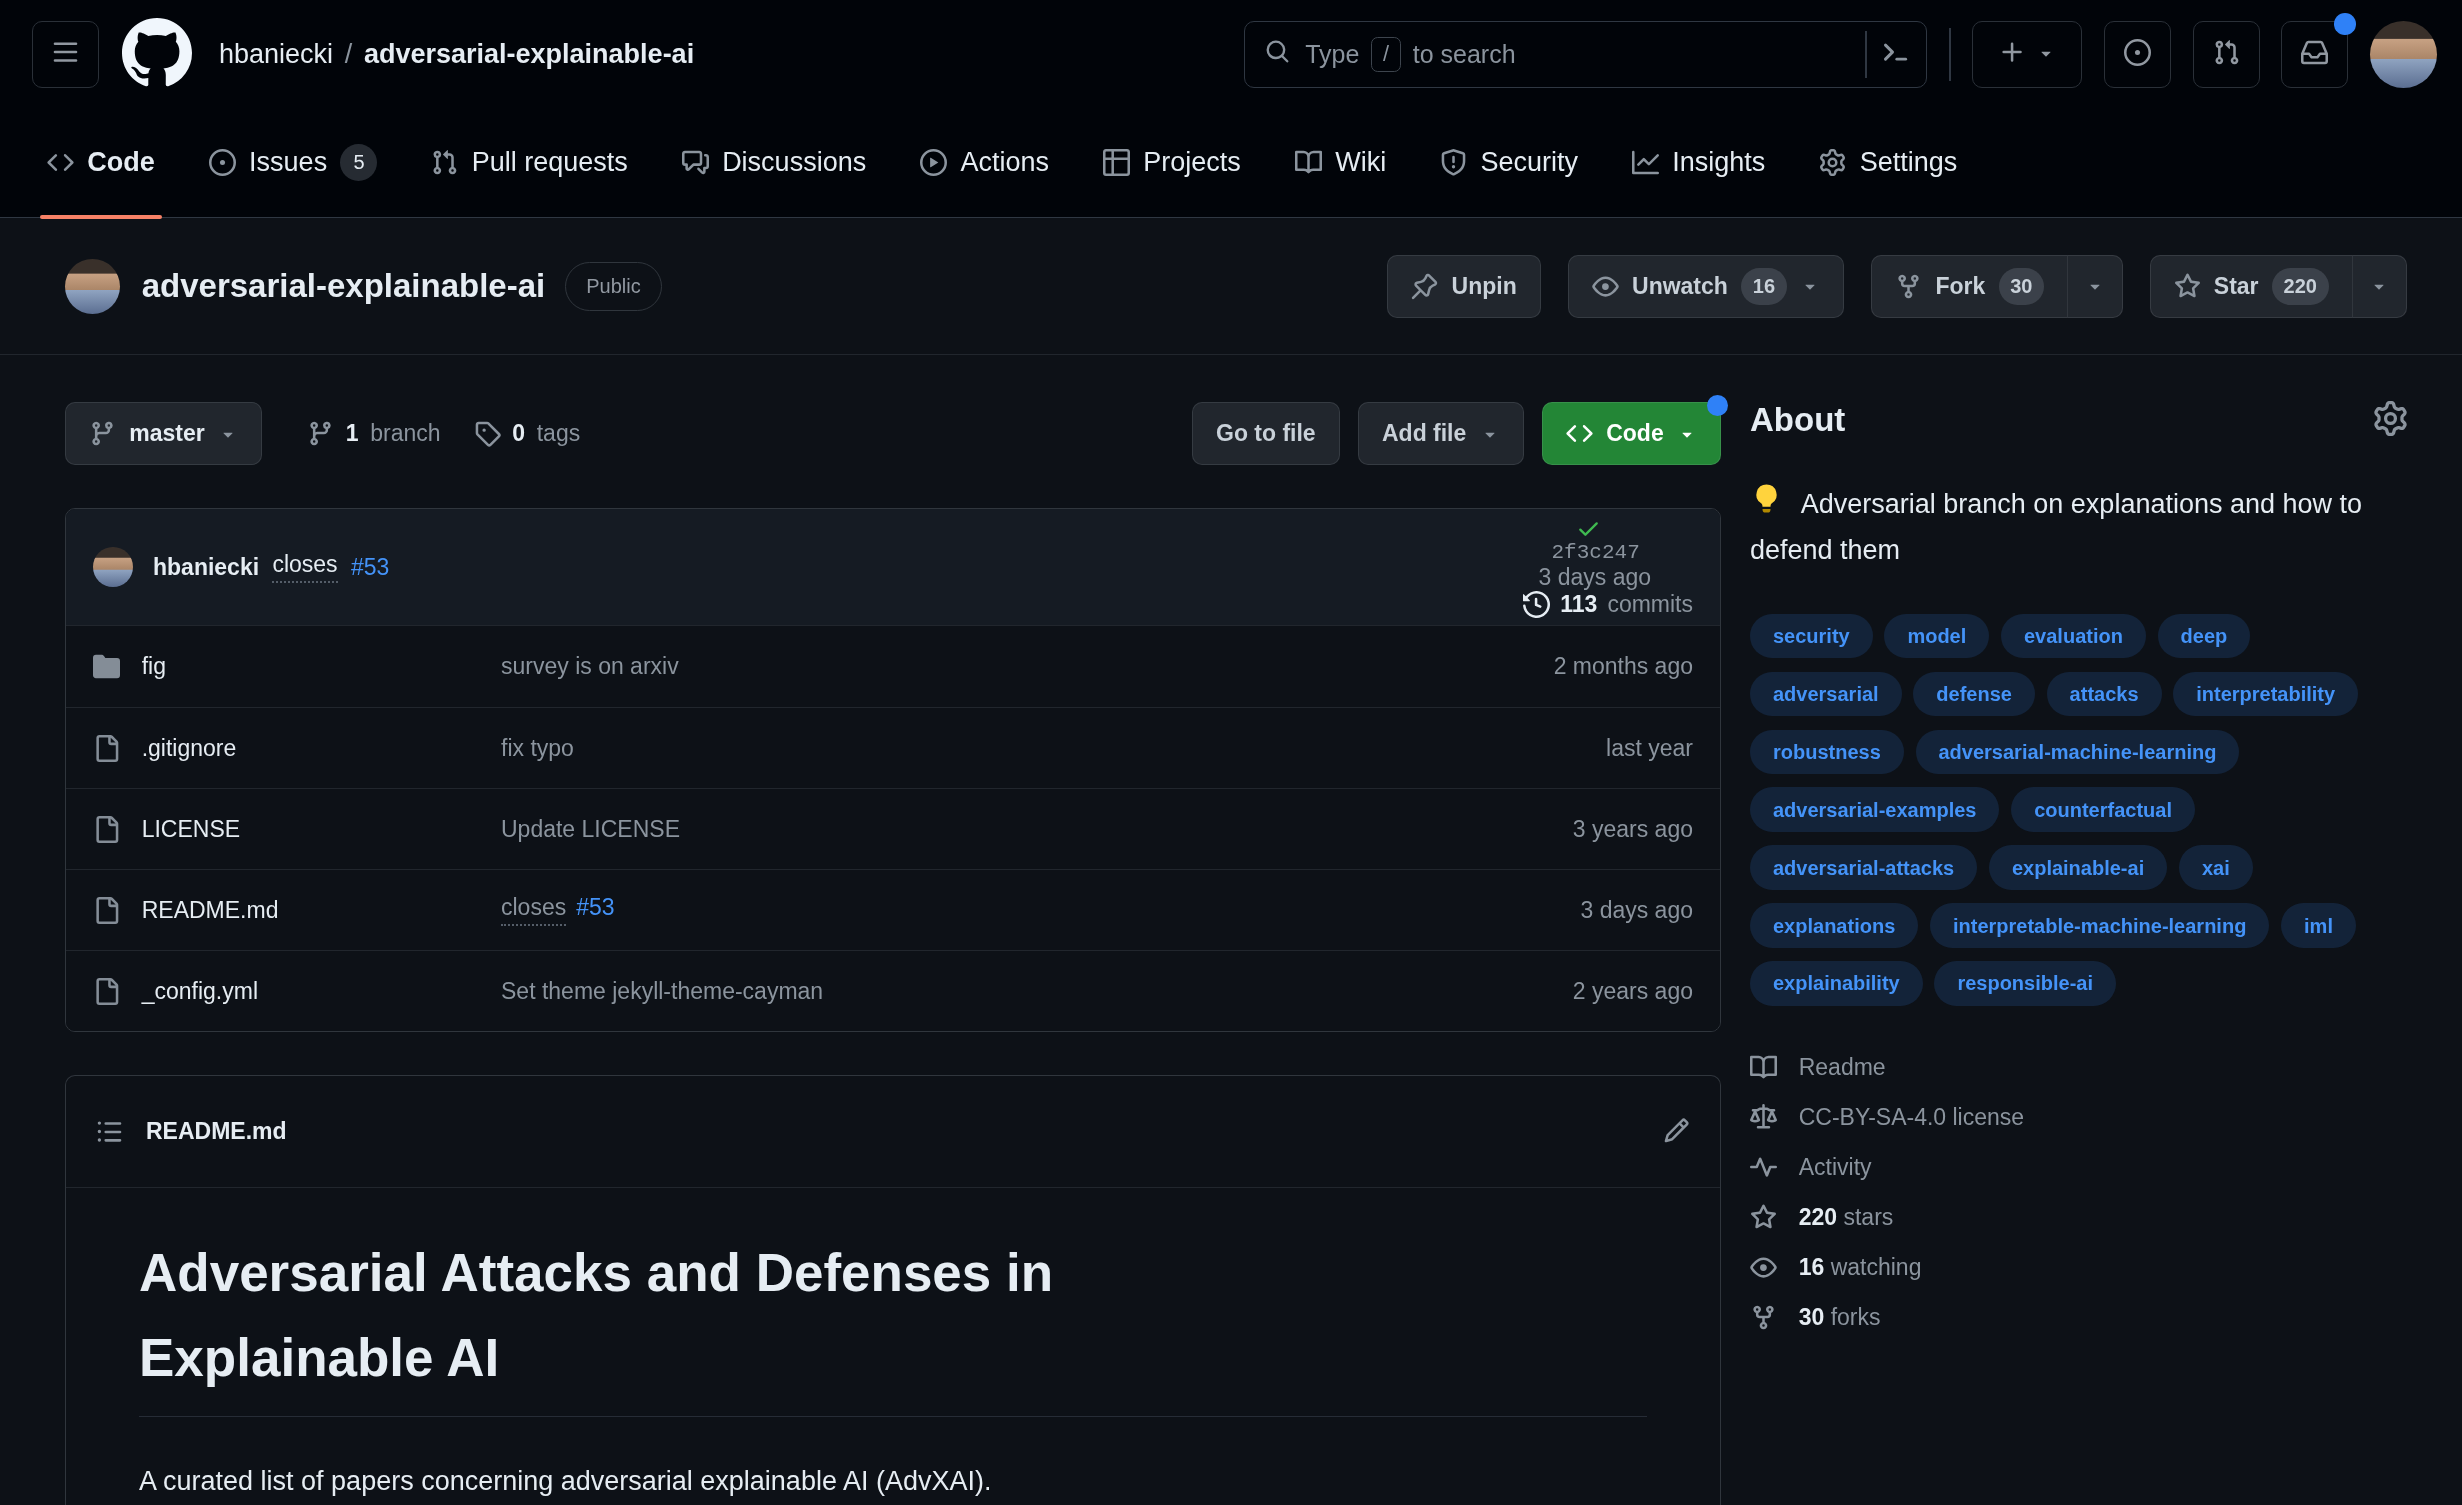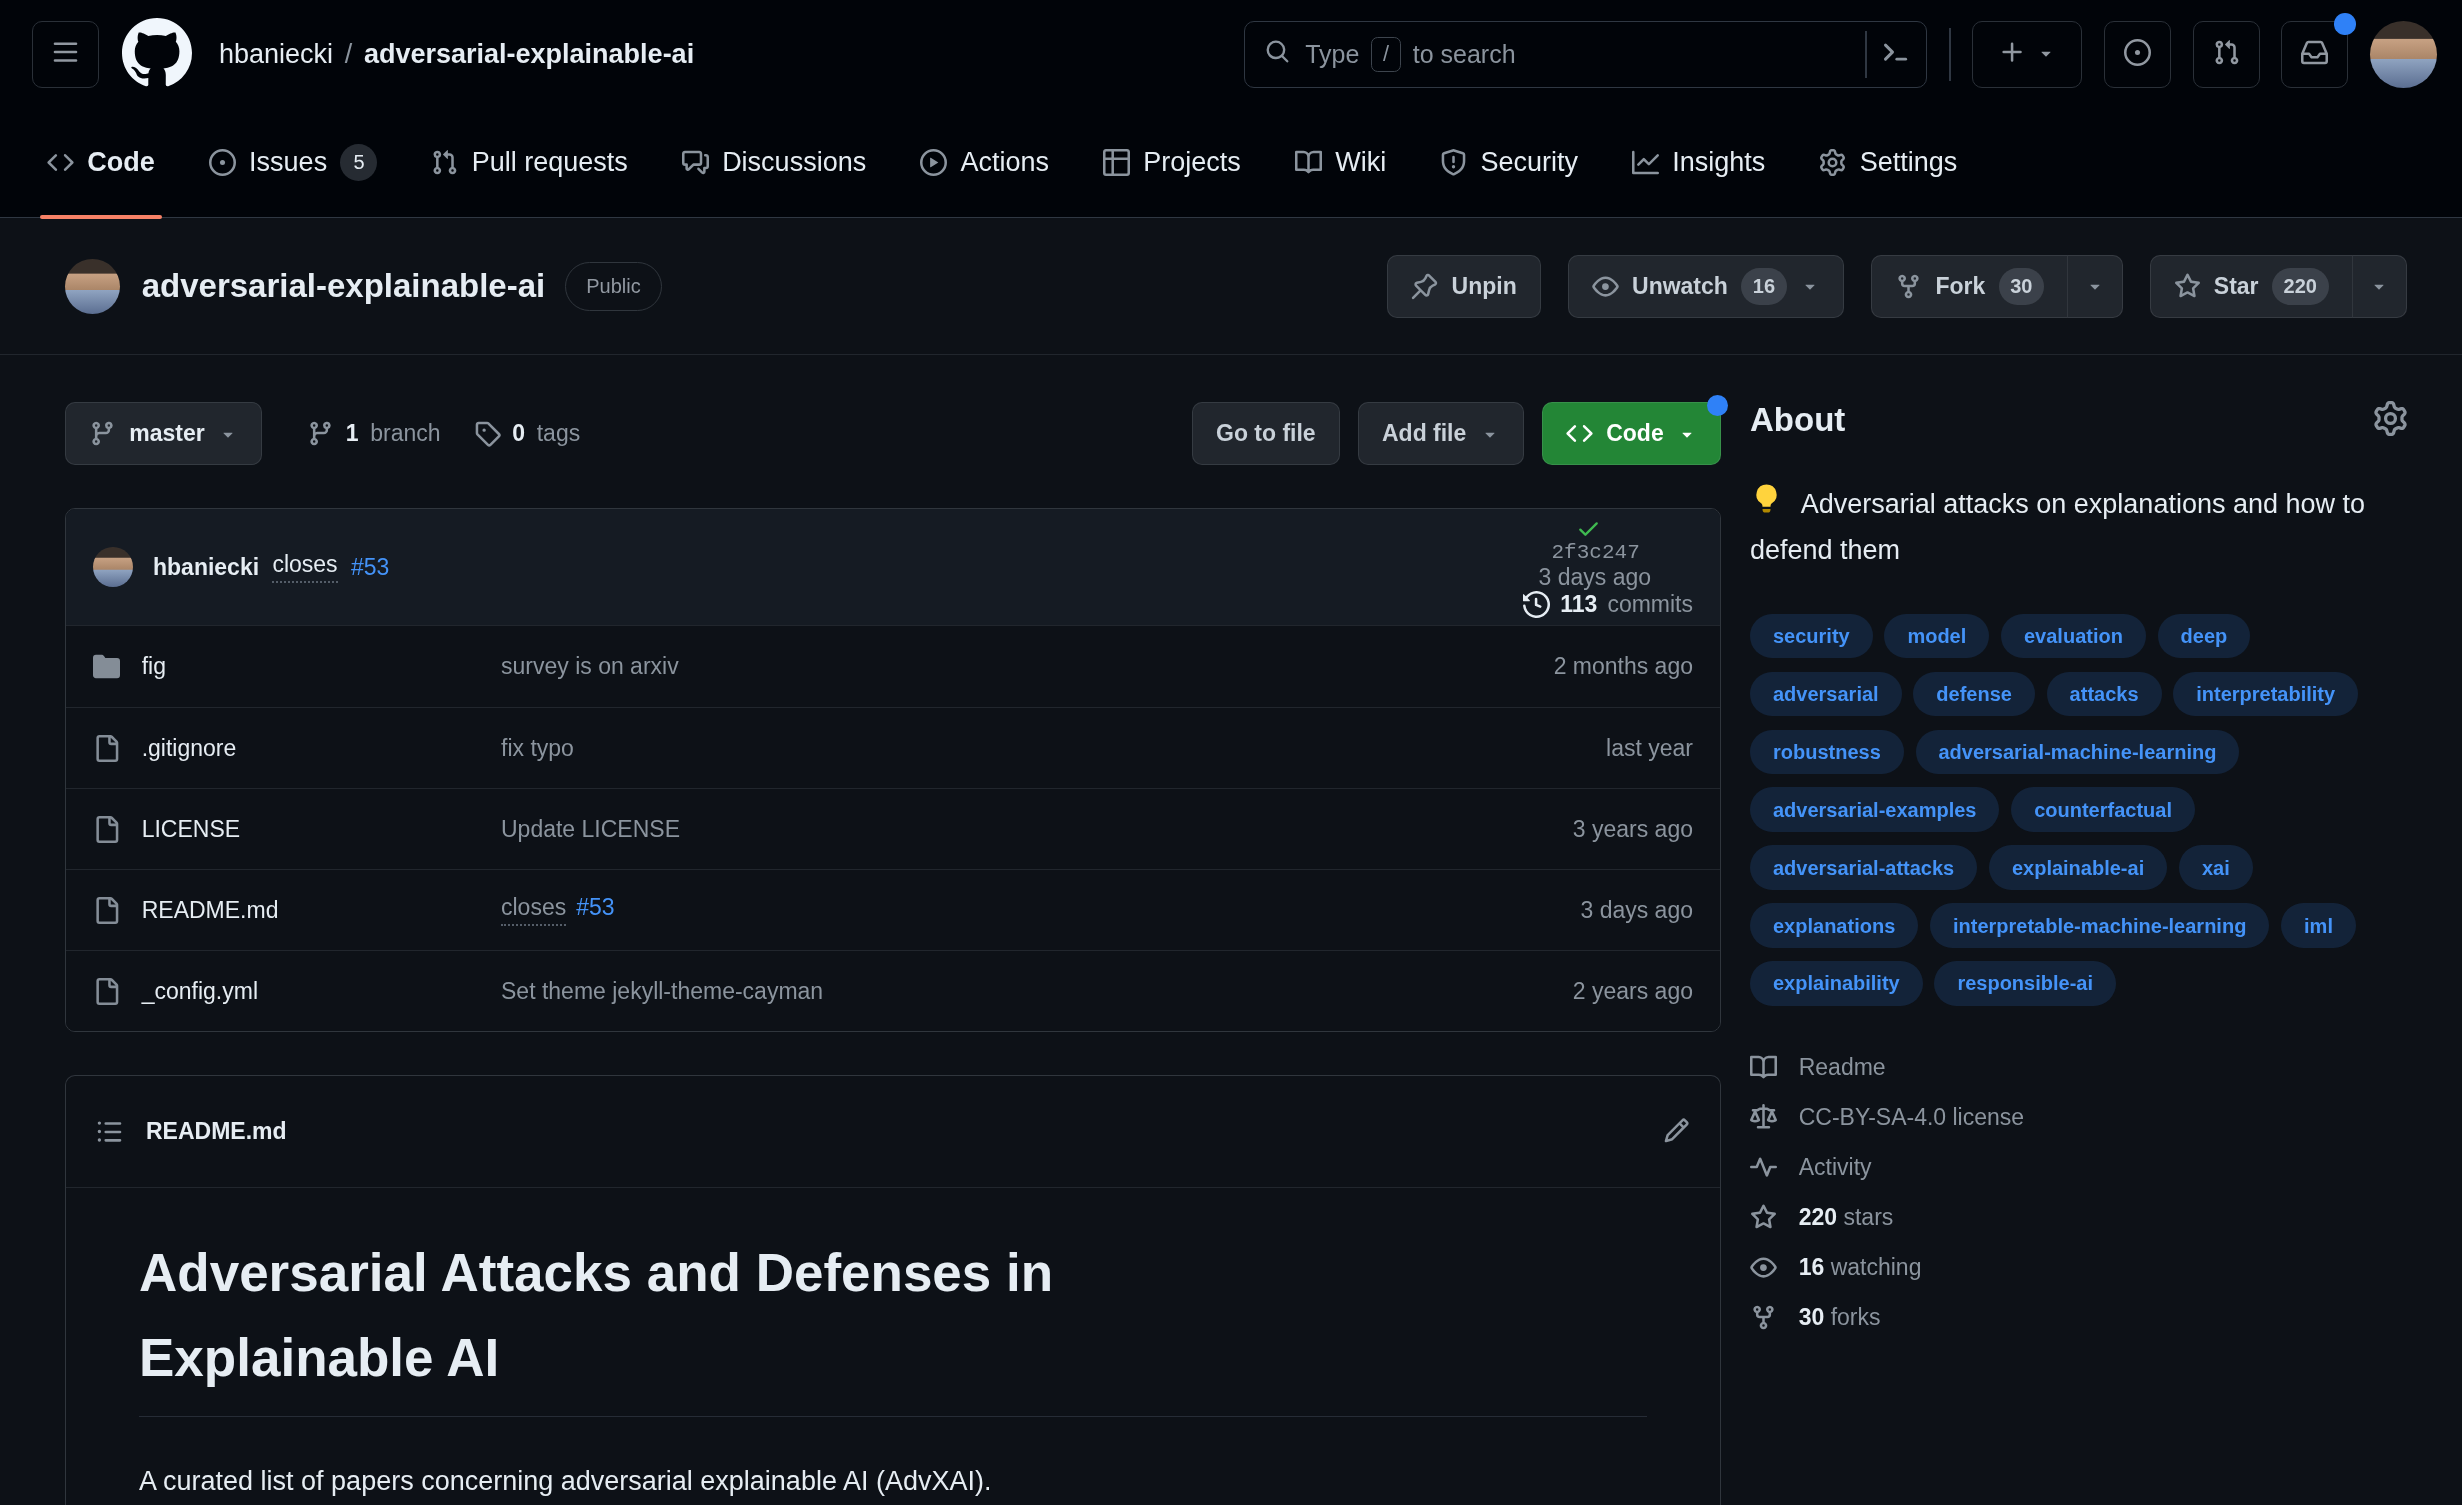--- a/index.html
+++ b/index.html
@@ -547,21 +547,21 @@
               </svg></span>
         </button>
       </div>
       <p class="about-desc">
         <span class="bulb">
             <svg width="33" height="33" viewBox="0 0 16 16" aria-hidden="true" fill="currentColor">
               <path fill="#ffd33d" d="M8 .75a4.9 4.9 0 0 0-2.76 8.95c.42.29.7.74.77 1.24l.05.56h3.88l.05-.56c.07-.5.35-.95.77-1.24A4.9 4.9 0 0 0 8 .75Z"></path>
               <path fill="#b08800" d="M6.08 12.6h3.84v.45c0 .72-.58 1.3-1.3 1.3H7.38c-.72 0-1.3-.58-1.3-1.3Z"></path>
             </svg>
           </span>
-        <span>Adversarial attacks on explanations and how to defend them</span>
+        <span>Adversarial branch on explanations and how to defend them</span>
       </p>
       <div class="topics" id="topics">
           <span class="topic-tag">security</span>
           <span class="topic-tag">model</span>
           <span class="topic-tag">evaluation</span>
           <span class="topic-tag">deep</span>
           <span class="topic-tag">adversarial</span>
           <span class="topic-tag">defense</span>
           <span class="topic-tag">attacks</span>
           <span class="topic-tag">interpretability</span>

